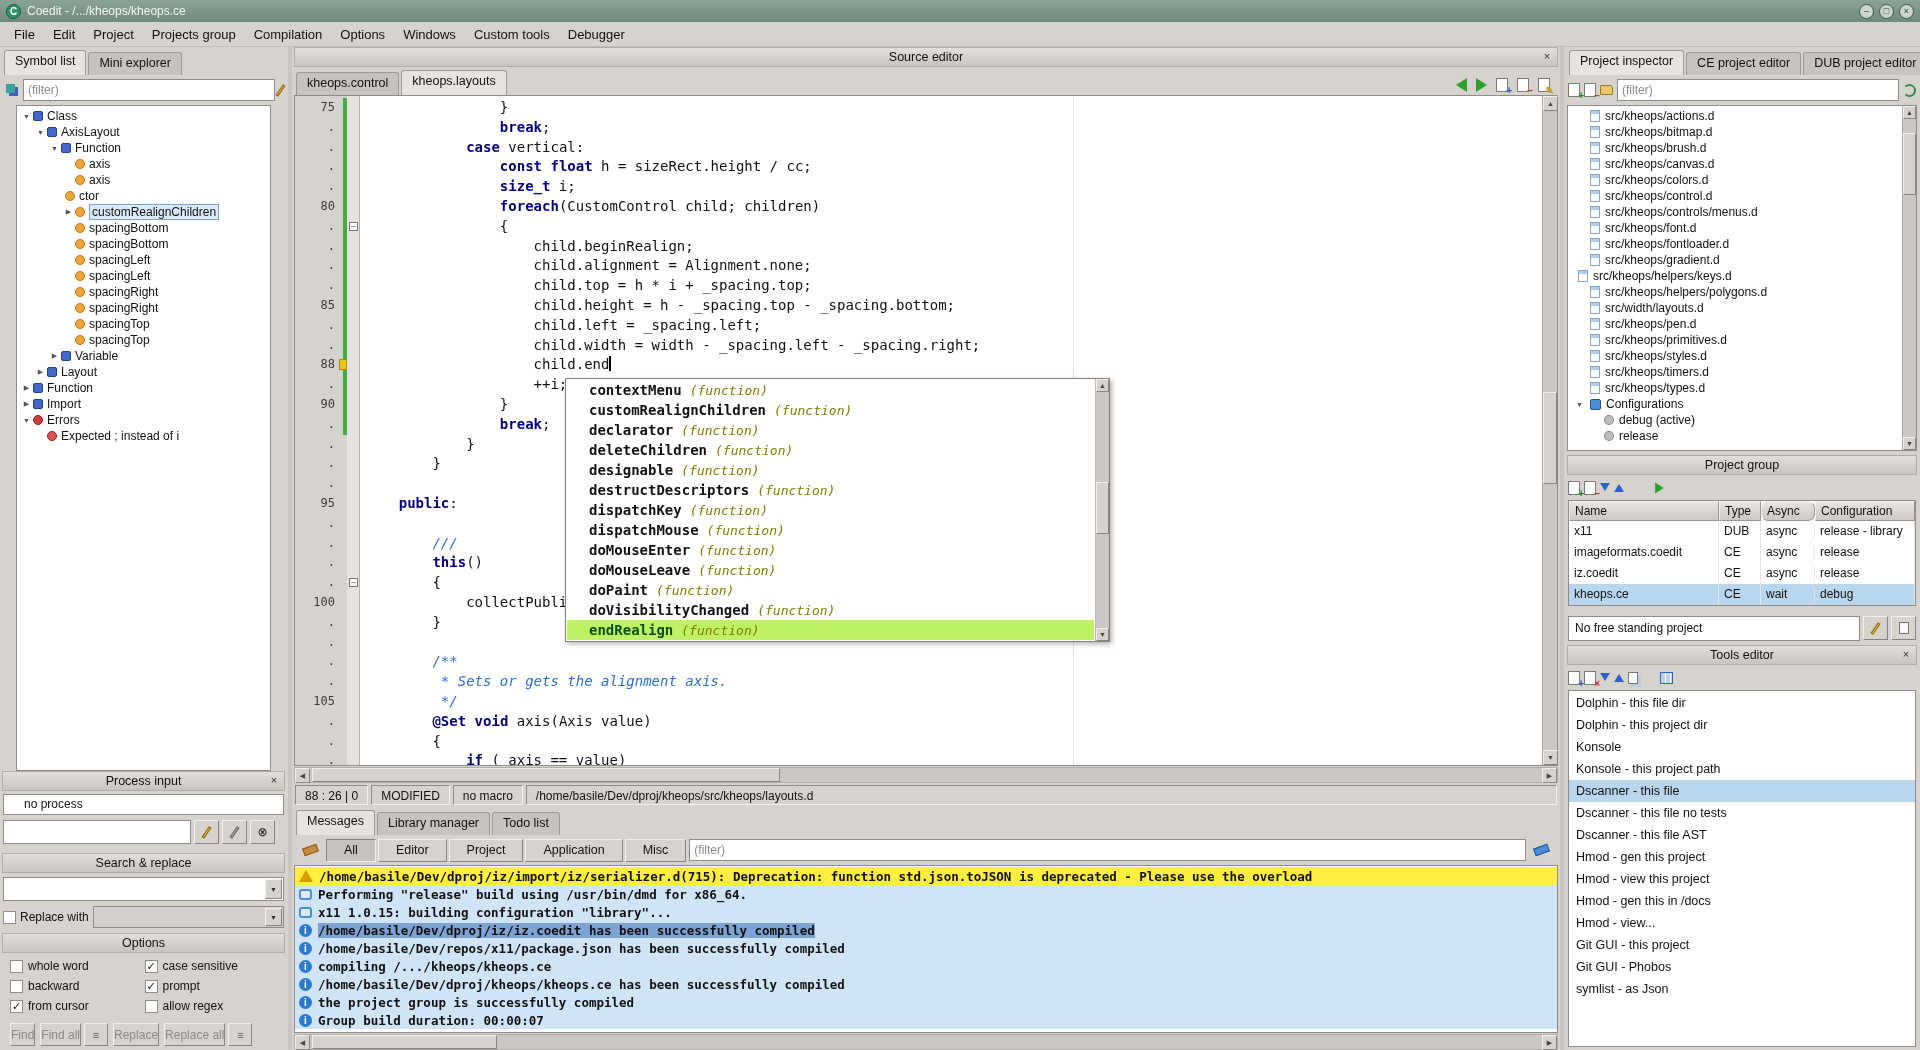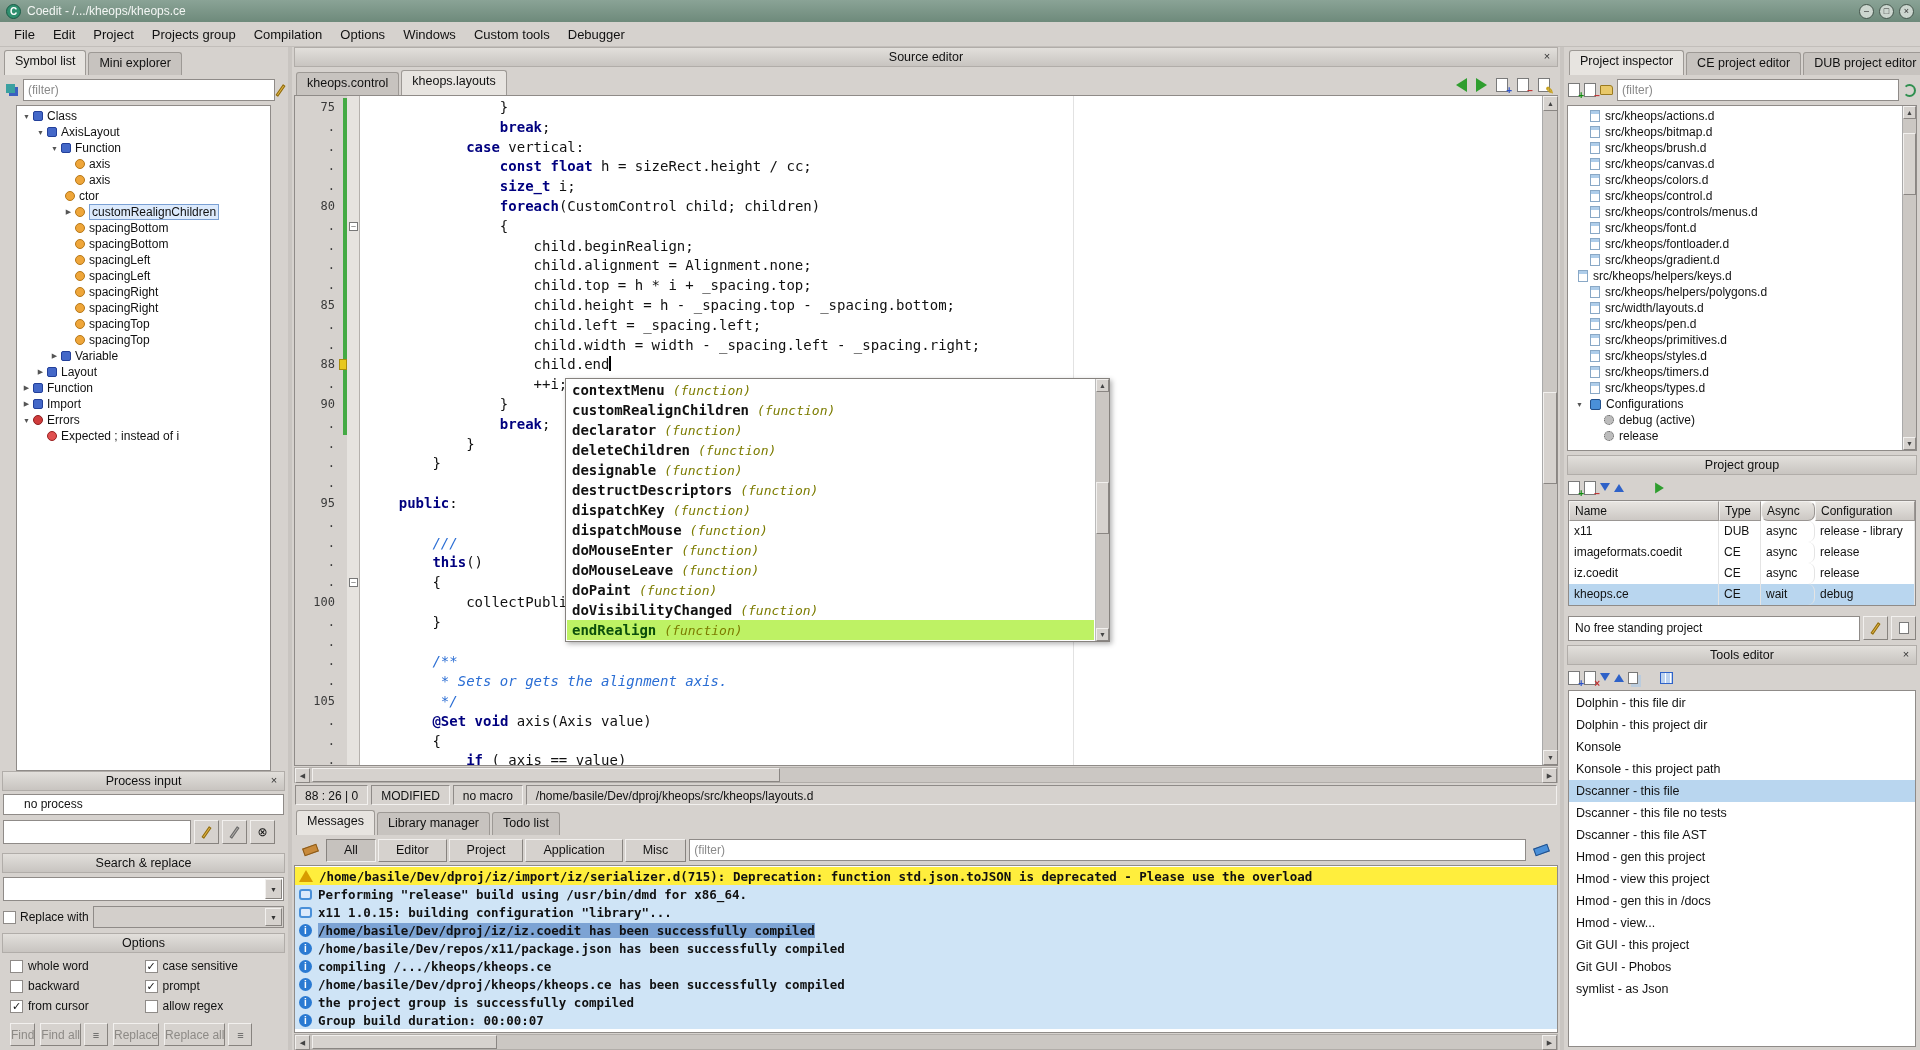--- a/index.html
+++ b/index.html
@@ -96,21 +96,21 @@
 
 .sb-v{width:15px;flex:none;background:#cbc7c3;border-left:1px solid #aaa;display:flex;flex-direction:column;}
 .sb-h{height:16px;flex:none;background:#cbc7c3;border:1px solid #b1ada9;display:flex;margin-top:1px;}
 .sbtn{width:15px;height:15px;background:#d6d2ce;border:1px solid;border-color:#f2f0ee #8a8683 #8a8683 #f2f0ee;font-size:7px;color:#444;display:flex;align-items:center;justify-content:center;flex:none;}
 .strack{flex:1;position:relative;}
 .sthumb{position:absolute;background:#d6d2ce;border:1px solid;border-color:#f2f0ee #8a8683 #8a8683 #f2f0ee;}
 
 
 .popup{position:absolute;left:270px;top:282px;width:545px;height:264px;background:#fff;border:1px solid #86827e;box-shadow:2px 2px 5px rgba(0,0,0,.3);display:flex;z-index:5;}
 .plist{flex:1;padding:1px;overflow:hidden;}
-.prow{height:20px;display:flex;align-items:center;padding:0 5px;font:bold 14px "DejaVu Sans Mono",monospace;white-space:nowrap;}
+.prow{height:20px;display:flex;align-items:center;padding:0 22px;font:bold 14px "DejaVu Sans Mono",monospace;white-space:nowrap;}
 .prow .kind{margin-left:8px;font:italic 13px "DejaV u Sans Mono",monospace;font-family:"DejaVu Sans Mono",monospace;color:#7c7c00;font-weight:normal;}
 .prow.sel{background:#bef264;}
 .prow.sel .nm{color:#0b4f0b;}
 .pscroll{width:14px;border-left:1px solid #bbb;background:#cbc7c3;display:flex;flex-direction:column;}
 
 
 .statusbar{height:24px;display:flex;gap:3px;padding:2px 1px;font-size:12px;flex:none;align-items:stretch;}
 .scell{border:1px solid;border-color:#8f8b88 #f2f0ee #f2f0ee #8f8b88;padding:2px 9px;line-height:16px;white-space:nowrap;}
 .scell.grow{flex:1;}
 

